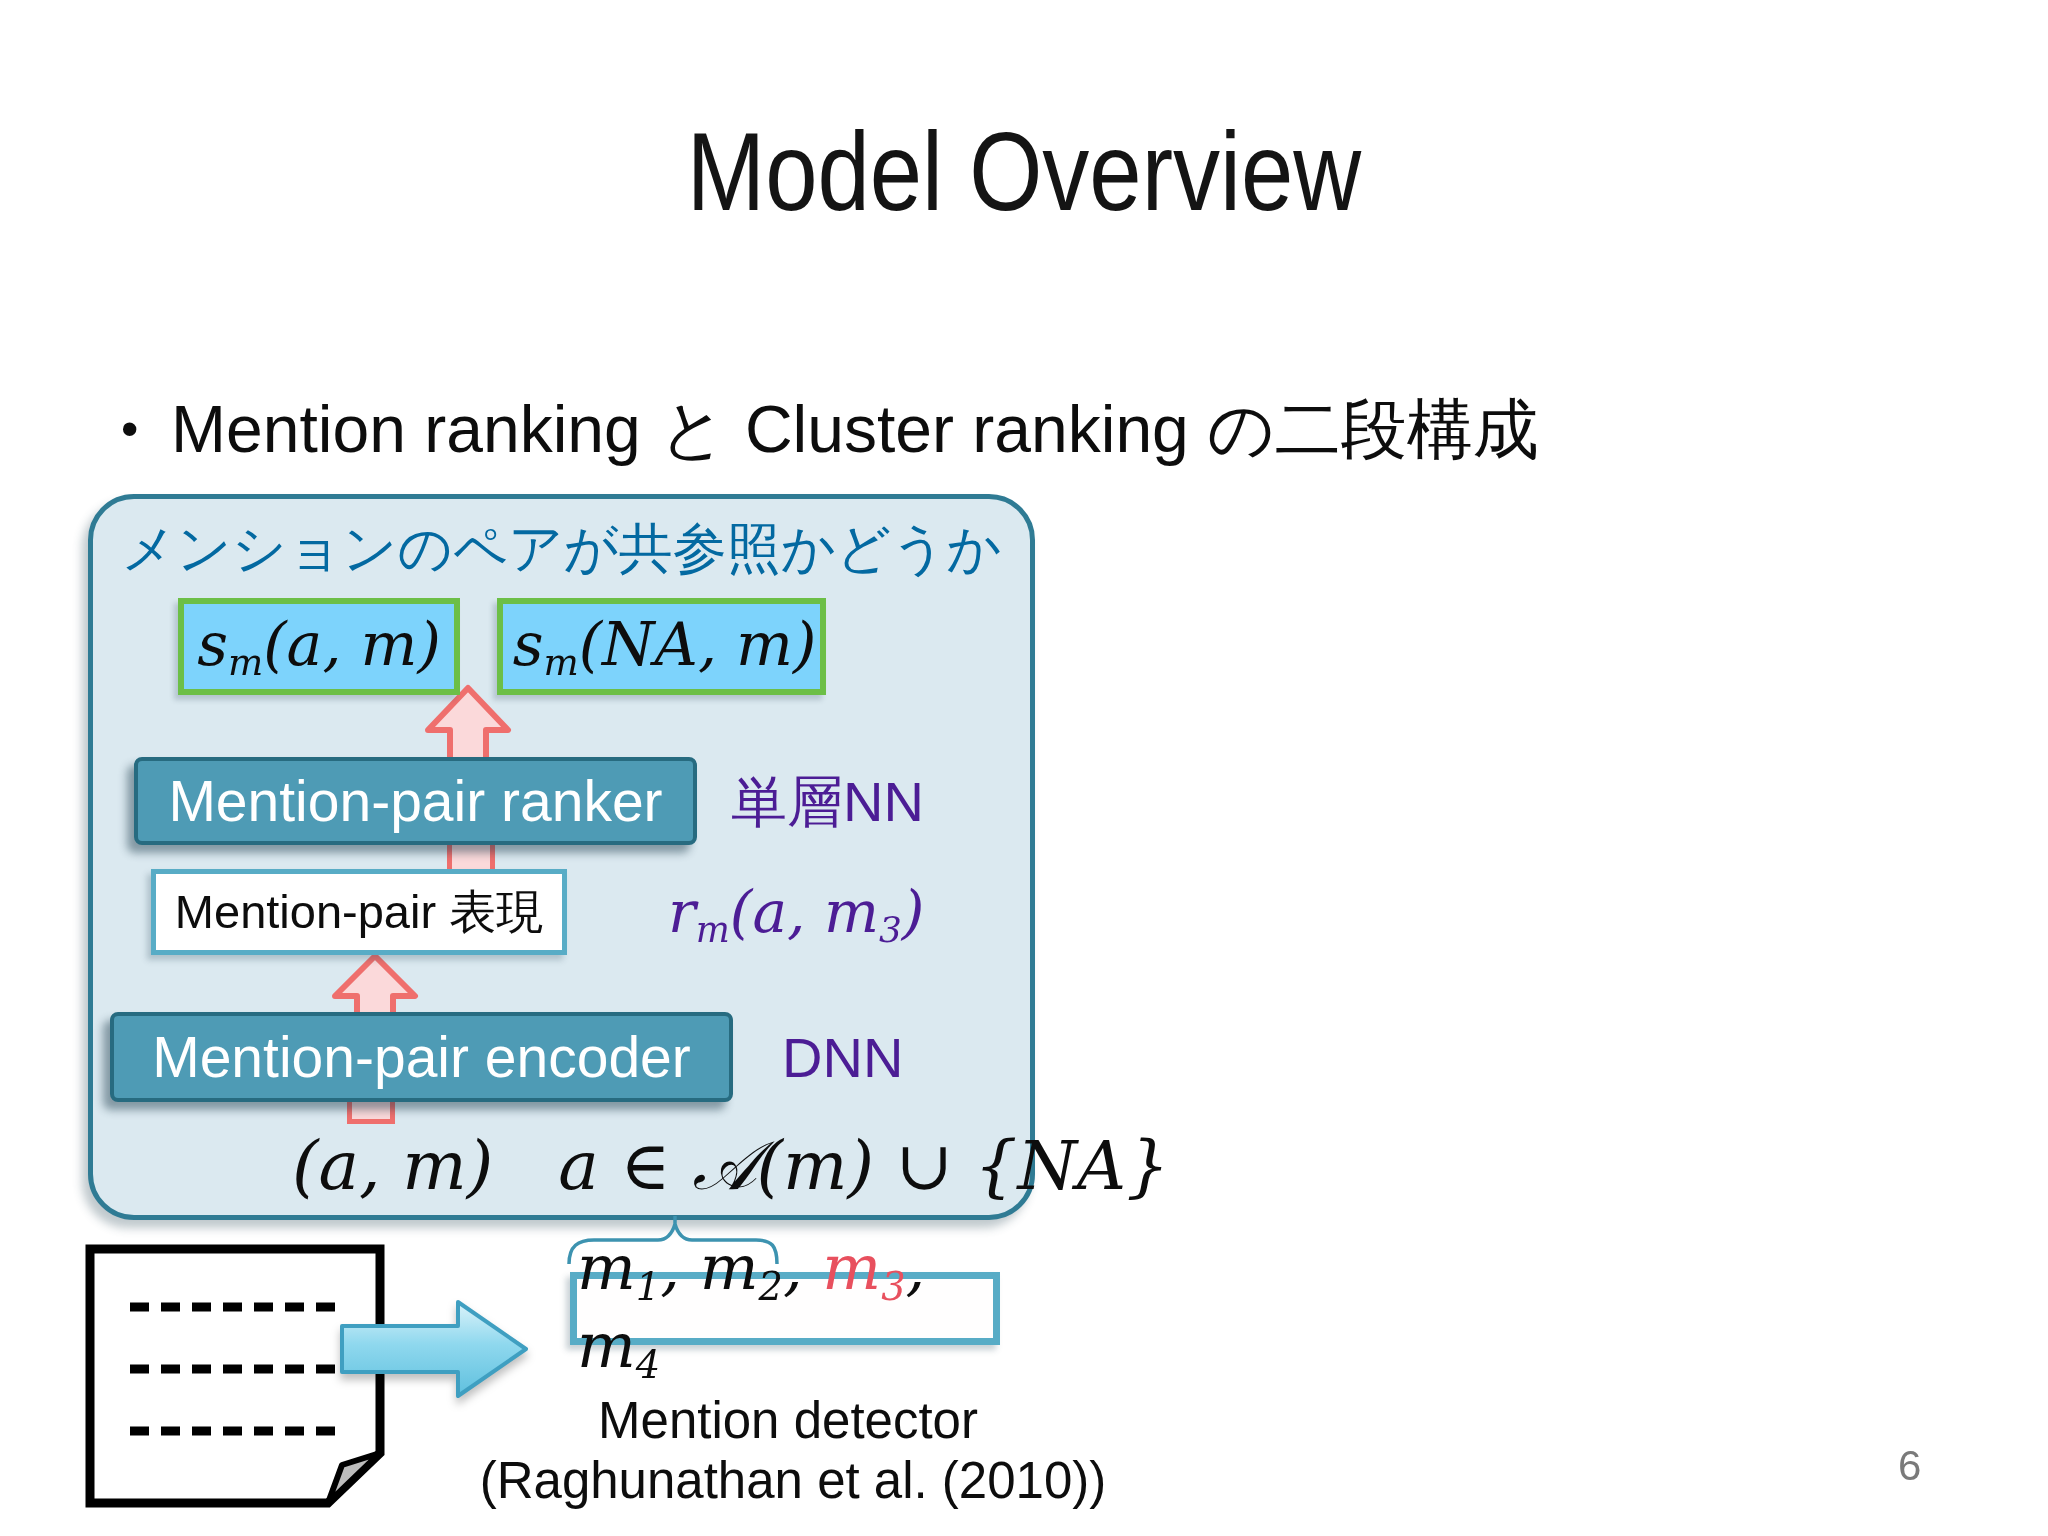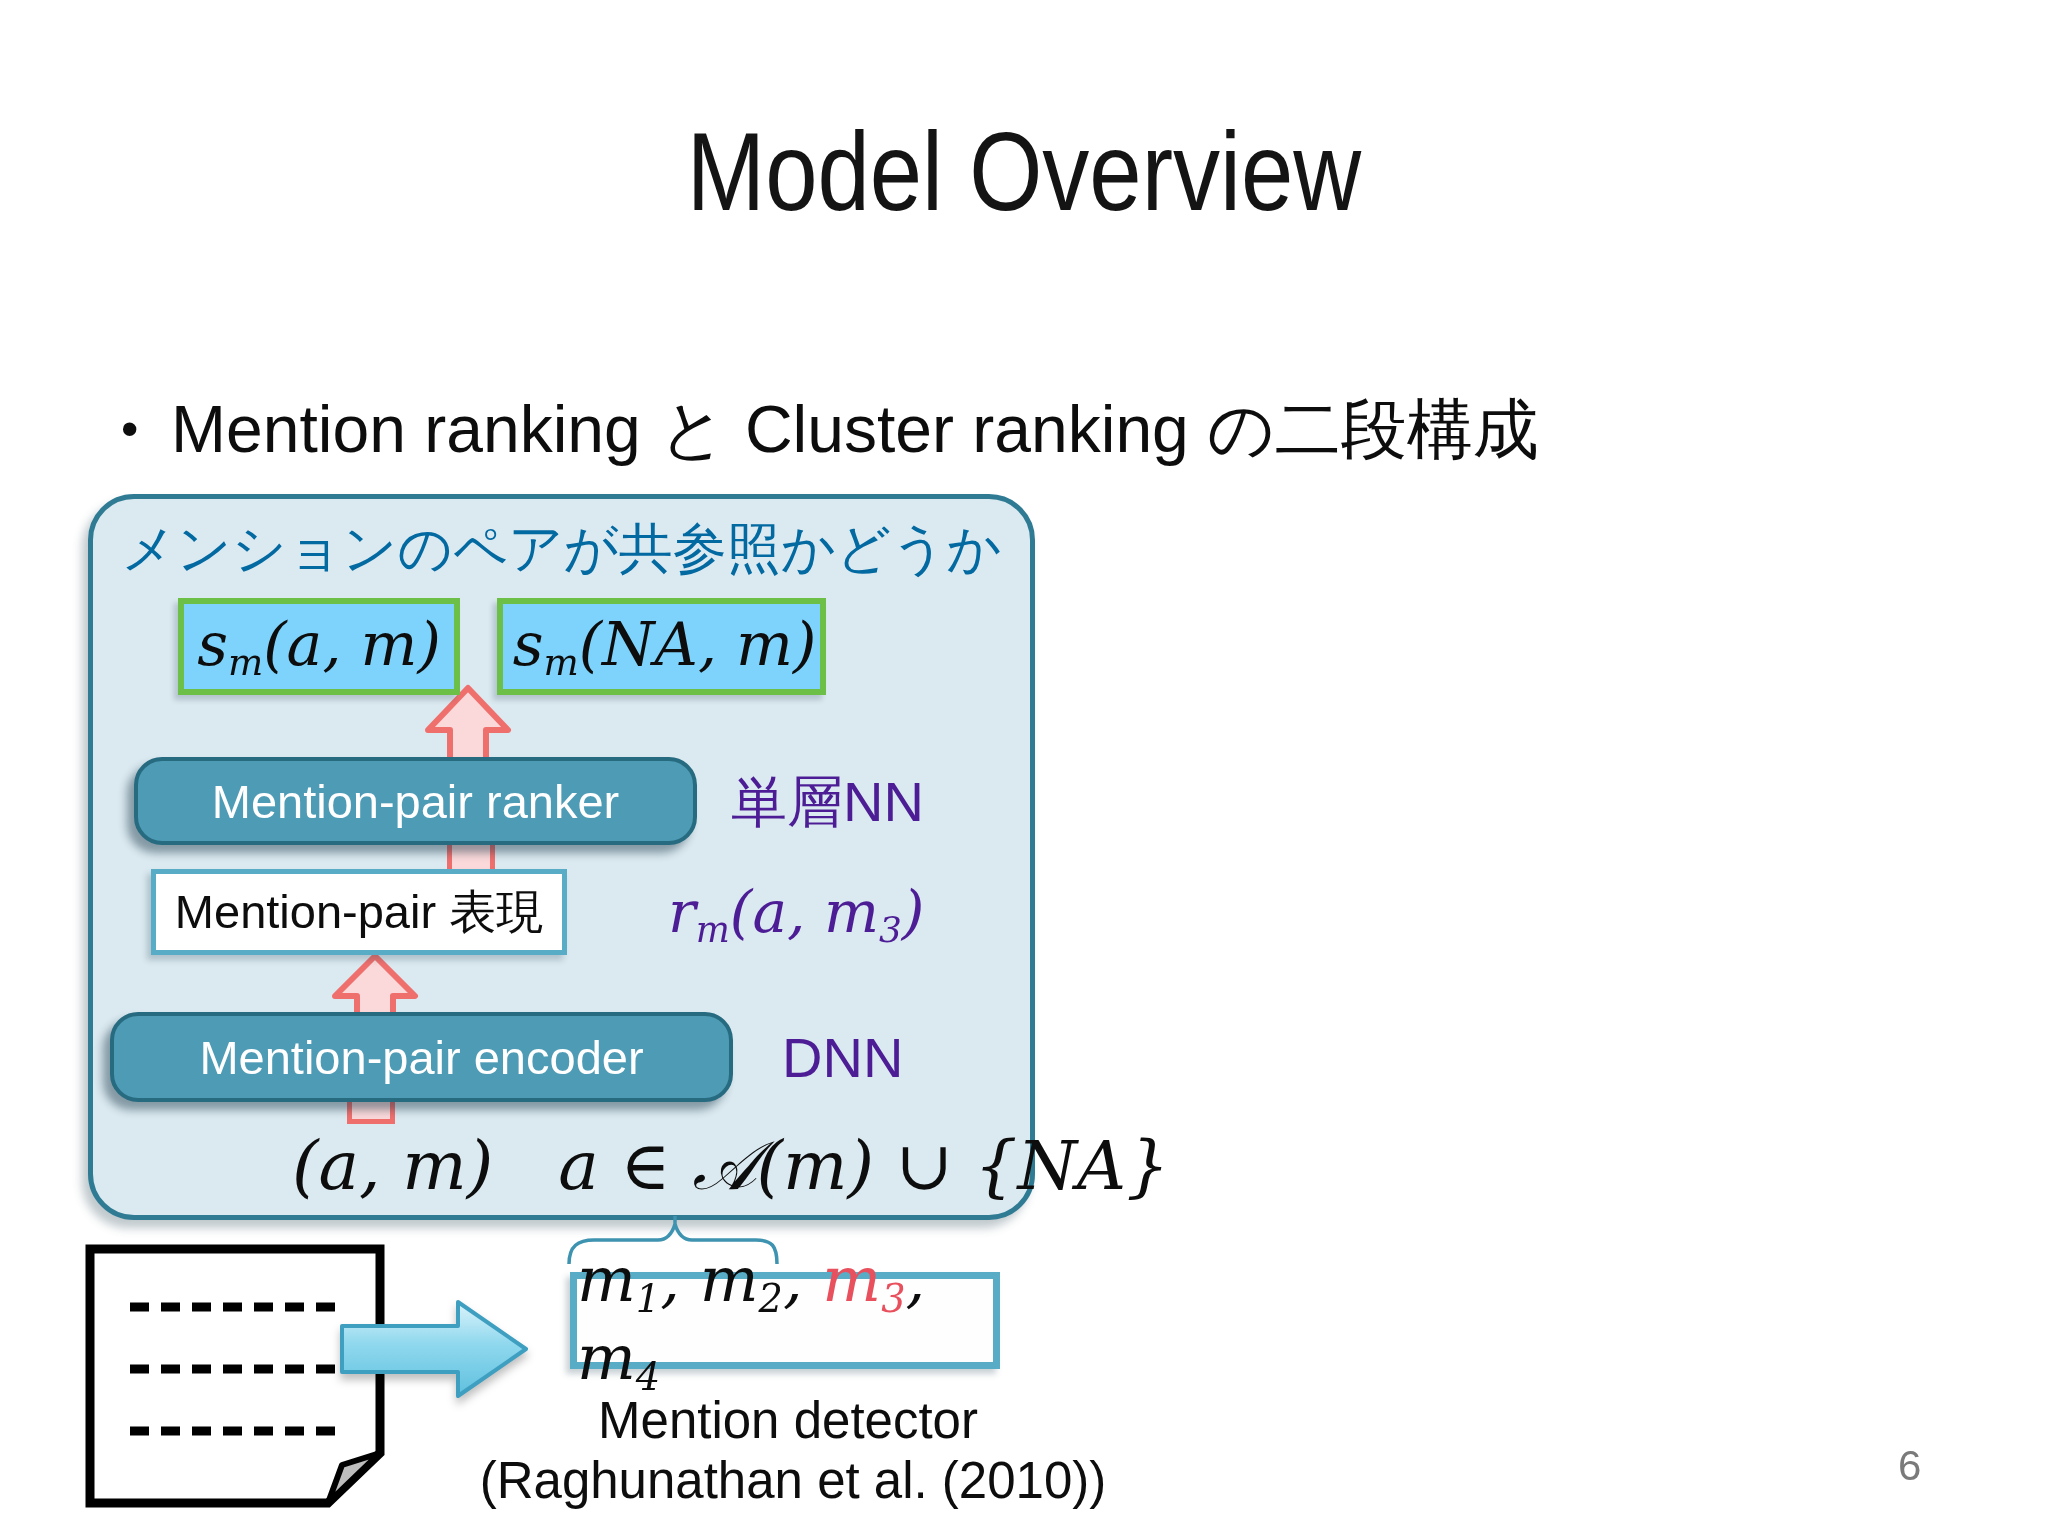--- a/index.html
+++ b/index.html
@@ -24,23 +24,23 @@
   .math sub{font-size:62%;font-style:italic;vertical-align:-0.28em;letter-spacing:0;}
   .math .red, .math sub.red{color:#e8505e;}
 
   .score-box{position:absolute;top:598px;height:97px;background:#7dd3fc;
          border:6px solid #6cbf47;box-sizing:border-box;
          display:flex;align-items:center;justify-content:center;
          font-size:60px;box-shadow:-4px 5px 5px rgba(45,75,90,.22);}
   .score-left{left:178px;width:282px;}
   .score-right{left:497px;width:329px;padding-left:6px;}
 
-  .teal-box{position:absolute;background:#4e9bb5;border:4px solid #276b80;border-radius:28px;
+  .teal-box{position:absolute;background:#4e9bb5;border:4px solid #276b80;border-radius:8px;
          box-sizing:border-box;display:flex;align-items:center;justify-content:center;
-         color:#ffffff;font-size:47px;box-shadow:-7px 8px 8px rgba(25,55,70,.45);}
+         color:#ffffff;font-size:57px;box-shadow:-7px 8px 8px rgba(25,55,70,.45);}
   .ranker{left:134px;top:757px;width:563px;height:88px;}
   .encoder{left:110px;top:1012px;width:623px;height:90px;}
 
   .white-box{position:absolute;background:#ffffff;border:5px solid #58acc6;box-sizing:border-box;
          display:flex;align-items:center;justify-content:center;
          font-size:47px;color:#0d0d0d;box-shadow:-4px 5px 6px rgba(45,75,90,.25);}
   .repr{left:151px;top:869px;width:416px;height:86px;}
 
   .note{position:absolute;font-size:56px;line-height:64px;color:#4c1d95;white-space:pre;}
   .note-ranker{left:731px;top:770px;}
@@ -50,21 +50,21 @@
   .input-formula{position:absolute;left:292px;top:1128px;font-size:68px;line-height:76px;white-space:pre;}
 
   
   .pink-shaft{position:absolute;background:#fbd9da;border-left:5px solid #ef6f6d;border-right:5px solid #ef6f6d;box-sizing:border-box;}
   .shaft-b{left:447px;top:840px;width:48px;height:34px;}
   .shaft-d{left:347px;top:1096px;width:48px;height:28px;border-bottom:5px solid #ef6f6d;}
 
   .abs{position:absolute;}
 
   
-  .mention-box{position:absolute;left:570px;top:1272px;width:430px;height:97px;
+  .mention-box{position:absolute;left:570px;top:1272px;width:430px;height:73px;
          background:#fffefe;border:7px solid #58acc6;box-sizing:border-box;
          display:flex;align-items:center;justify-content:center;font-size:62px;
          box-shadow:-4px 5px 6px rgba(45,75,90,.25);}
   .caption1{position:absolute;left:548px;top:1392px;width:480px;text-align:center;
          font-size:51px;line-height:58px;}
   .caption2{position:absolute;left:448px;top:1452px;width:690px;text-align:center;
          font-size:51px;line-height:58px;white-space:pre;}
   .page-num{position:absolute;left:1898px;top:1442px;font-size:42px;color:#7a7a7a;}
 </style>
 </head>

